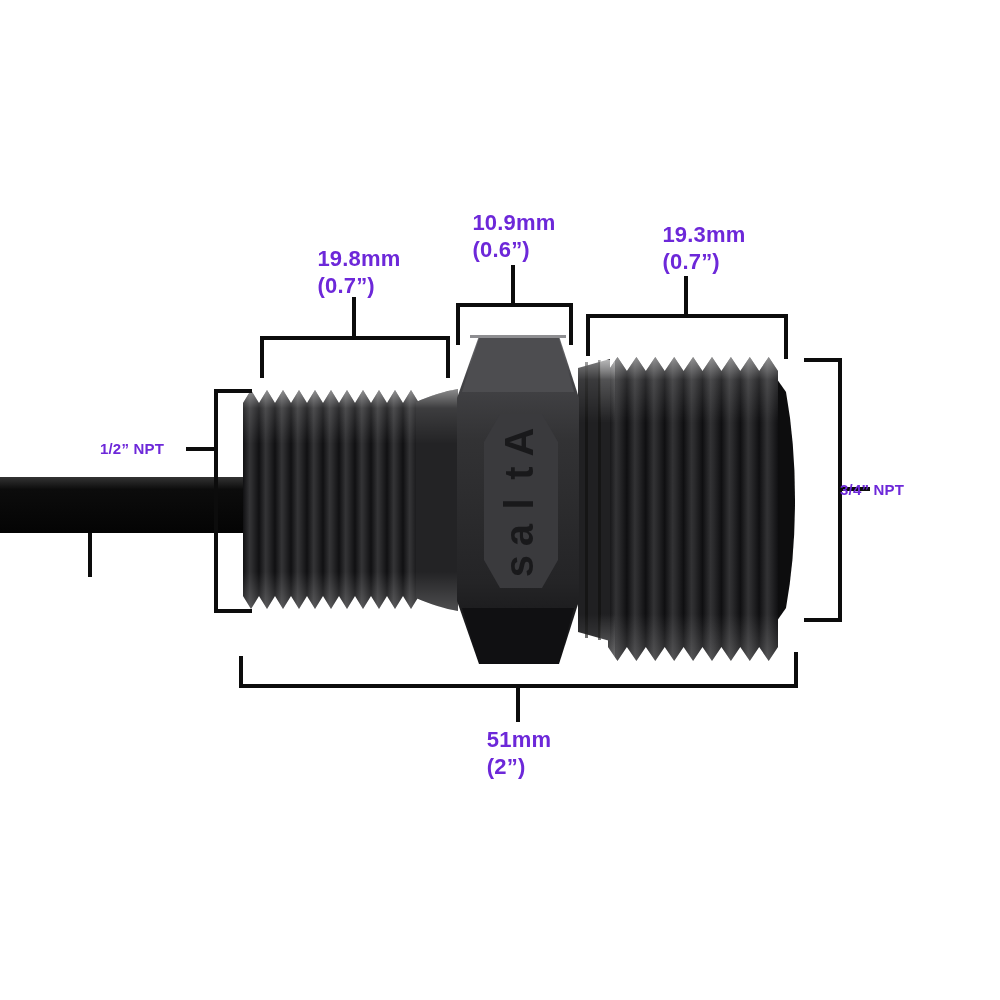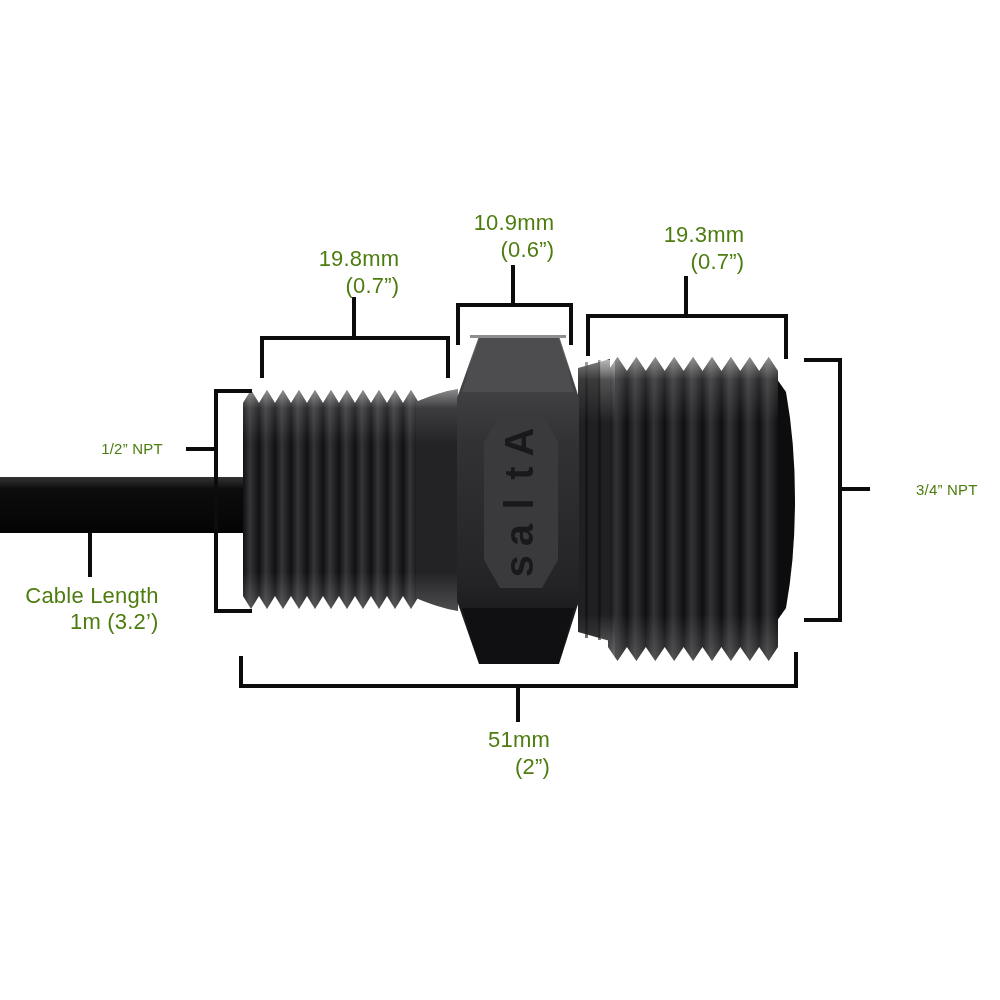--- a/index.html
+++ b/index.html
@@ -2,22 +2,22 @@
 <html><head>
 <meta charset="utf-8">
 <style>
   html,body{margin:0;padding:0;background:#ffffff;}
   .stage{position:relative;width:1000px;height:1000px;background:#ffffff;overflow:hidden;
          font-family:"Liberation Sans",sans-serif;}
   .fitting-svg{position:absolute;left:0;top:0;}
   
   .ln{position:absolute;background:#0c0c0c;}
   
-  .lbl{position:absolute;color:#4d7c0f;font-weight:400;font-size:22px;line-height:27px;
-       text-align:right;white-space:nowrap;letter-spacing:0.2px;}
+  .lbl{position:absolute;color:#6d28d9;font-weight:700;font-size:22px;line-height:27px;
+       text-align:left;white-space:nowrap;letter-spacing:0.2px;}
   .lbl.centered{transform:translateX(-50%);}
   .lbl.big{font-size:15px;}
   .engrave{font-family:"Liberation Sans",sans-serif;font-weight:700;font-size:40px;
            fill:#19191b;dominant-baseline:central;}
 </style>
 </head>
 <body>
 
 <div class="stage">
 
@@ -141,23 +141,19 @@
   </div>
   <div class="lbl centered" style="left:514px;top:209px">
     <div>10.9mm</div>
     <div>(0.6”)</div>
   </div>
   <div class="lbl centered" style="left:704px;top:221px">
     <div>19.3mm</div>
     <div>(0.7”)</div>
   </div>
   <div class="lbl centered big" style="left:132px;top:435px">1/2” NPT</div>
-  <div class="lbl big" style="left:916px;top:476px">3/4” NPT</div>
+  <div class="lbl big" style="left:840px;top:476px">3/4” NPT</div>
   <div class="lbl centered" style="left:519px;top:726px">
     <div>51mm</div>
     <div>(2”)</div>
-  </div>
-  <div class="lbl centered" style="left:92px;top:583px;line-height:26px">
-    <div>Cable Length</div>
-    <div>1m (3.2’)</div>
   </div>
 
 </div>
 
 </body></html>

